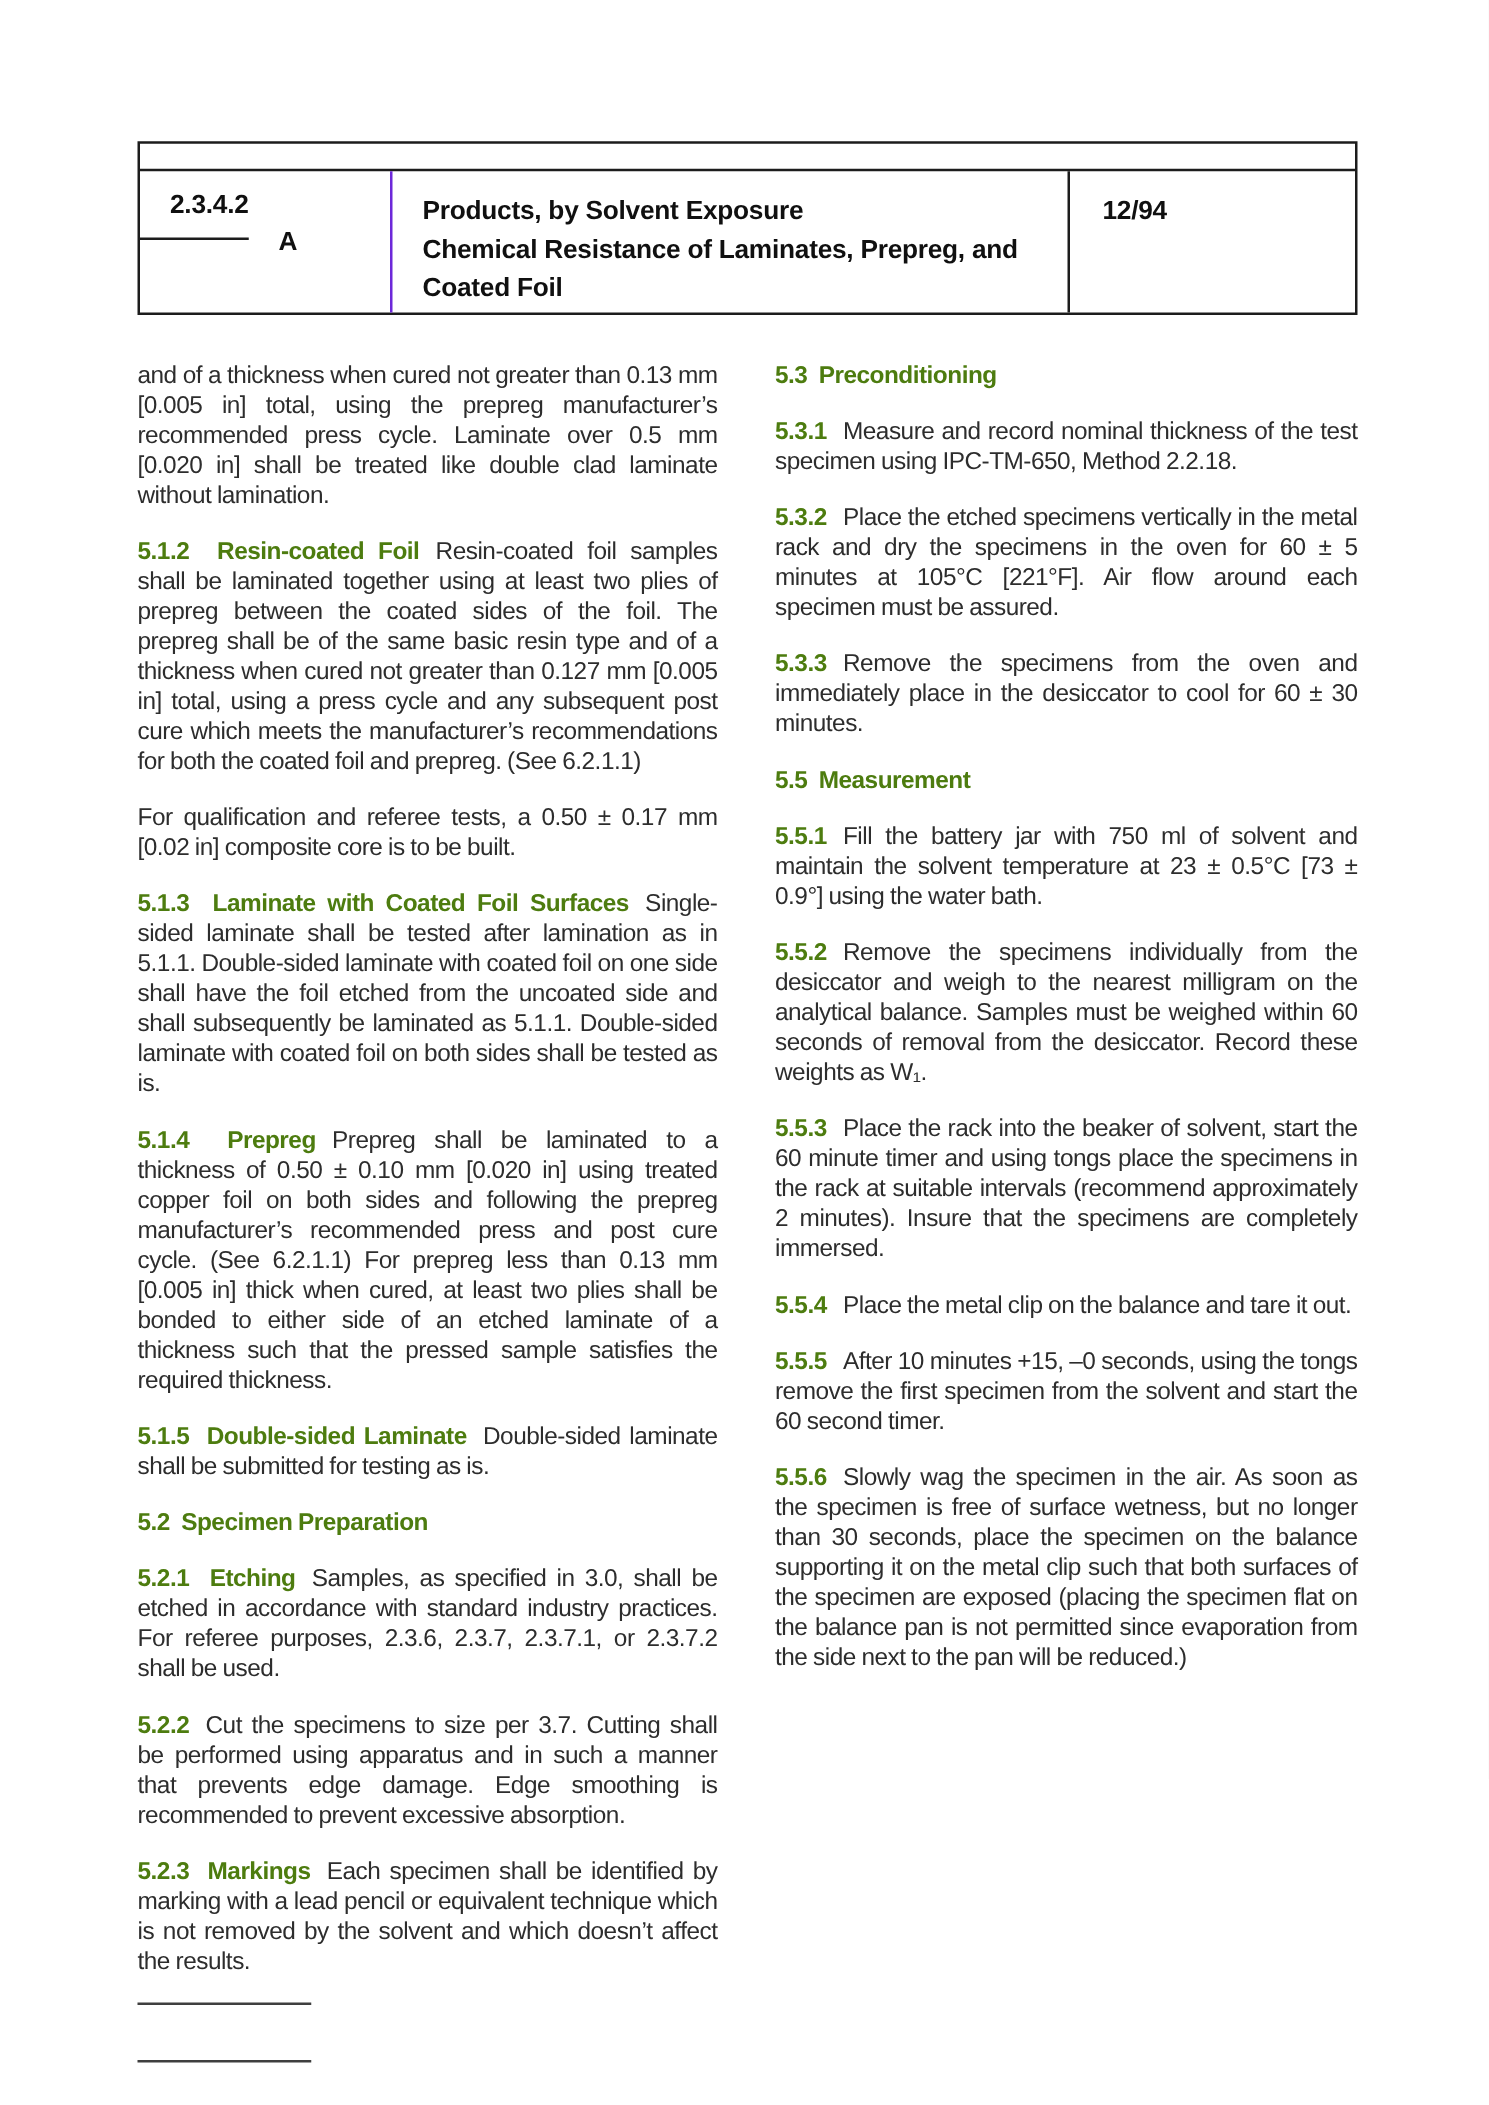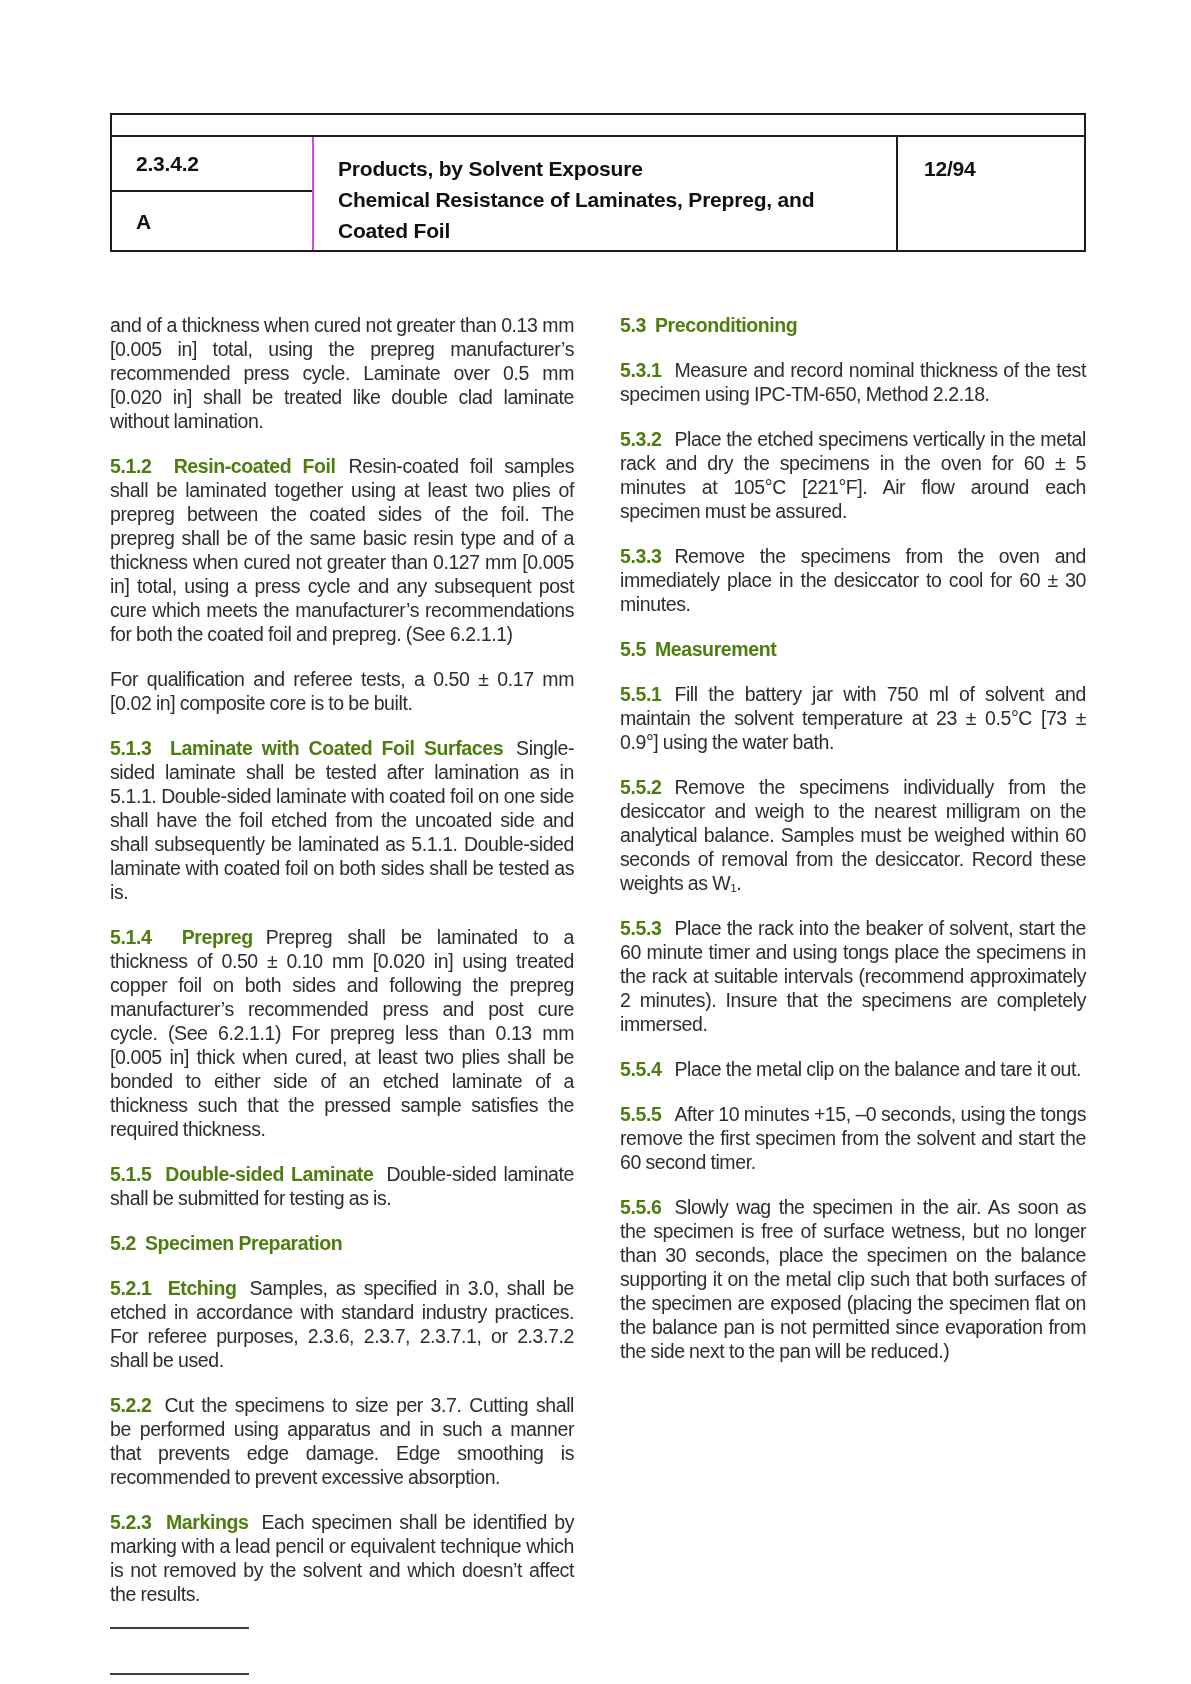--- a/index.html
+++ b/index.html
@@ -30,59 +30,58 @@
   .ht-top-row {
     height: 22px;
     border-bottom: 2px solid #1c1c1c;
   }
   .ht-main {
     display: flex;
     height: 113px;
   }
   .ht-left-col {
     width: 202px;
-    border-right: 2px solid #d946ef;
+    border-right: 2px solid #6d28d9;
     display: flex;
-    flex-direction: column;
   }
   .ht-number-cell {
     height: 55px;
     border-bottom: 2px solid #1c1c1c;
     display: flex;
     align-items: center;
     padding-left: 24px;
   }
   .ht-rev-cell {
     flex: 1;
     display: flex;
     align-items: center;
     padding-left: 24px;
   }
   .ht-subject-cell {
     flex: 1;
     border-right: 2px solid #1c1c1c;
     padding: 16px 24px 0 24px;
   }
   .ht-date-cell {
-    width: 186px;
+    width: 228px;
     padding: 16px 0 0 26px;
     border-radius: 12px;
   }
   .ht-bold {
     font-weight: bold;
     font-size: 21px;
     line-height: 31px;
     color: #101010;
     letter-spacing: -0.2px;
   }
 
   
   .col {
     position: absolute;
-    top: 313px;
+    top: 288px;
   }
   .col-left  { left: 110px; width: 464px; }
   .col-right { left: 620px; width: 466px; }
 
   .col p {
     margin: 0 0 21px 0;
     font-size: 19.5px;
     line-height: 24px;
     text-align: justify;
     letter-spacing: -0.4px;

